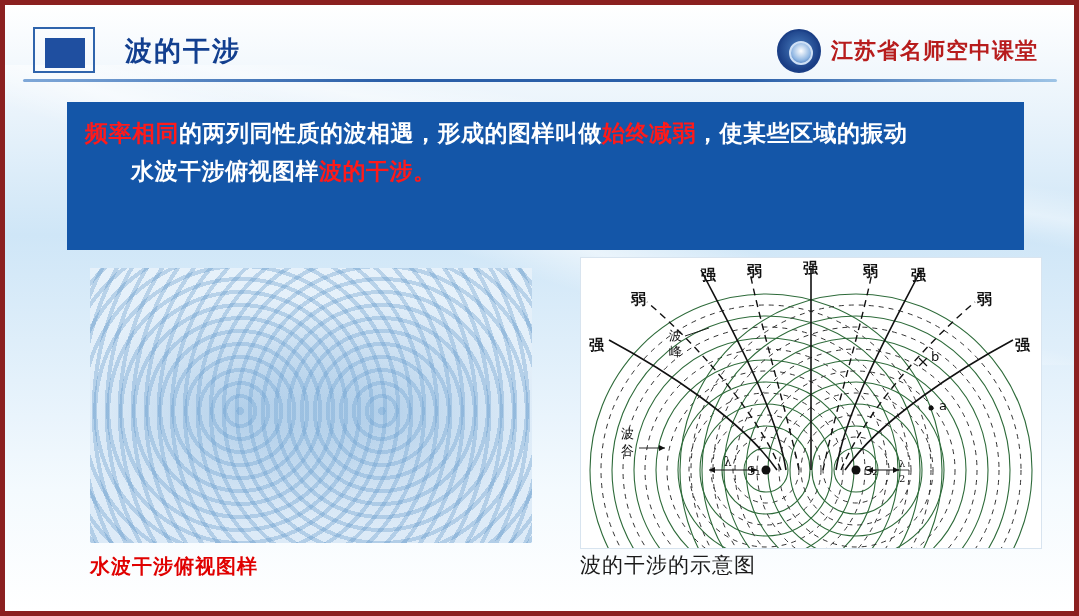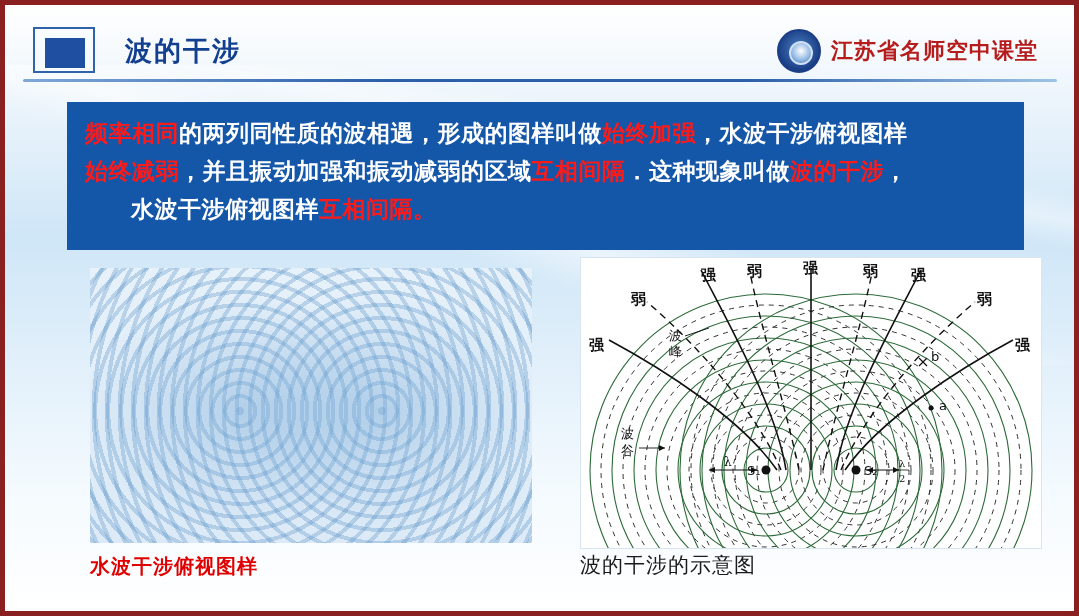--- a/index.html
+++ b/index.html
@@ -197,23 +197,22 @@
     </div>
     <div class="slide-title">波的干涉</div>
     <div class="brand">
       <div class="brand-emblem"></div>
       <div class="brand-text">江苏省名师空中课堂</div>
     </div>
     <div class="header-underline"></div>
   </div>
 
   <div class="statement">
-    <span class="ln"><span class="hl">频率相同</span><span>的两列同性质的波相遇，形成的图样叫做</span><span class="hl">始终加强</span><span>，水波干涉俯视图样</span></span>
-    <span class="ln"><span class="hl">始终减弱</span><span>，并且振动加强和振动减弱的区域</span><span class="hl">互相间隔</span><span>．这种现象叫做</span><span class="hl">波的干涉</span><span>，</span></span>
-    <span class="ln indent"><span>水波干涉俯视图样</span><span class="hl">互相间隔。</span></span>
+    <span class="ln"><span class="hl">频率相同</span><span>的两列同性质的波相遇，形成的图样叫做</span><span class="hl">始终减弱</span><span>，使某些区域的振动</span></span>
+    <span class="ln indent"><span>水波干涉俯视图样</span><span class="hl">波的干涉。</span></span>
   </div>
 
   <div class="photo"></div>
   <div class="photo-caption">水波干涉俯视图样</div>
 
   <div class="diagram-box">
     <svg width="460" height="290" viewBox="0 0 460 290">
       <defs>
         <clipPath id="boxclip">
             <rect x="0" y="0" width="460" height="290"></rect>

